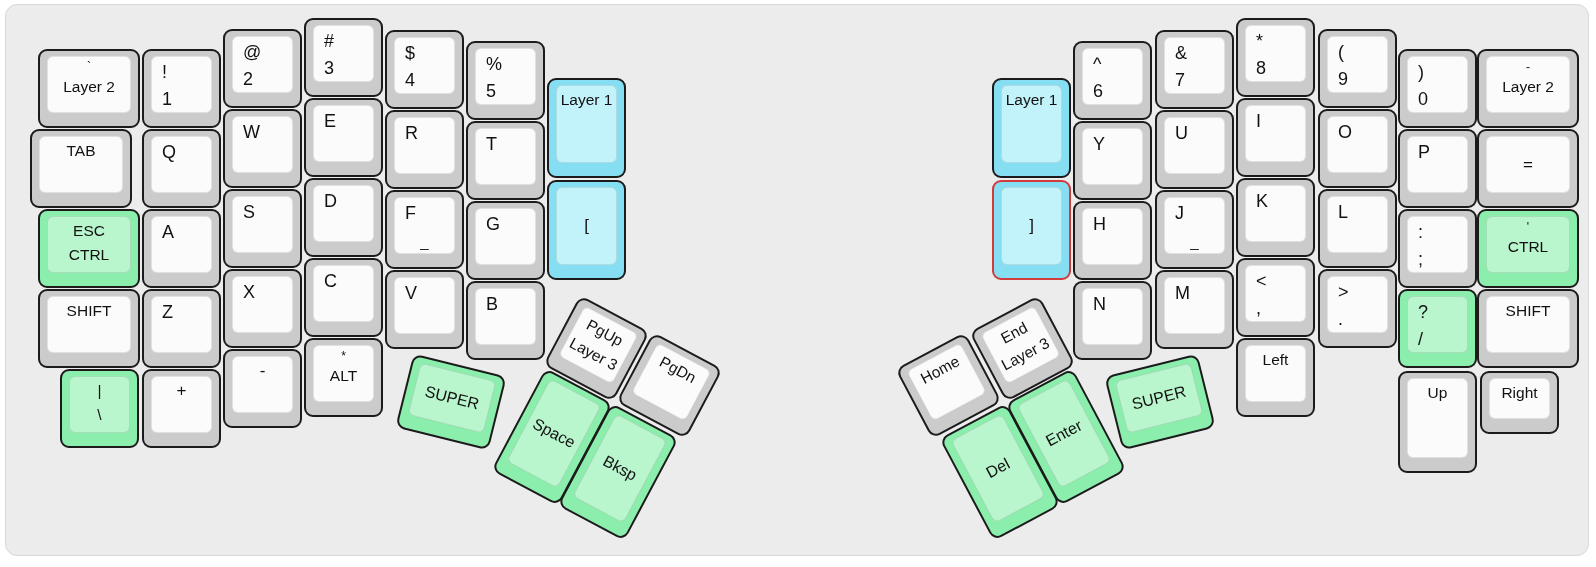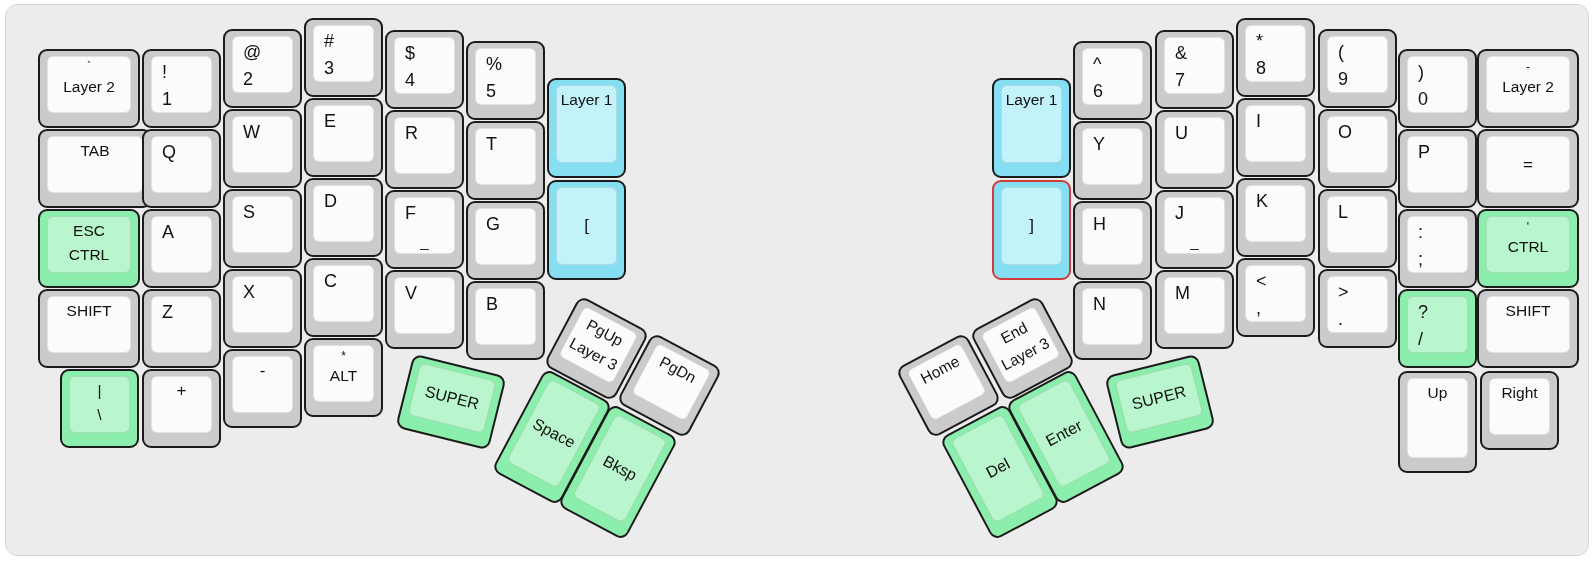--- a/index.html
+++ b/index.html
@@ -58,21 +58,21 @@
 <div class="panel"></div>
 <div id="keys" style="position:absolute;left:0;top:0;width:100%;height:100%">
     <div class="key default" style="left: 38px; top: 49px; width: 102px; height: 79px;">
       <div class="cap">
         <div class="lines center">
           <span class="hint">`</span>
           <span>Layer 2</span>
         </div>
       </div>
     </div>
-    <div class="key default" style="left: 38px; top: 129px; width: 114px; height: 79px;">
+    <div class="key default" style="left: 30px; top: 129px; width: 102px; height: 79px;">
       <div class="cap">
         <div class="lines center">
           <span>TAB</span>
         </div>
       </div>
     </div>
     <div class="key mod" style="left: 38px; top: 209px; width: 102px; height: 79px;">
       <div class="cap">
         <div class="lines center">
           <span>ESC</span>
@@ -409,20 +409,27 @@
       </div>
     </div>
     <div class="key default" style="left: 1236px; top: 258px; width: 79px; height: 79px;">
       <div class="cap">
         <div class="lines left">
           <span>&lt;</span>
           <span>,</span>
         </div>
       </div>
     </div>
+    <div class="key default" style="left: 1236px; top: 338px; width: 79px; height: 79px;">
+      <div class="cap">
+        <div class="lines center">
+          <span>Left</span>
+        </div>
+      </div>
+    </div>
     <div class="key default" style="left: 1318px; top: 29px; width: 79px; height: 79px;">
       <div class="cap">
         <div class="lines left">
           <span>(</span>
           <span>9</span>
         </div>
       </div>
     </div>
     <div class="key default" style="left: 1318px; top: 109px; width: 79px; height: 79px;">
       <div class="cap">
@@ -507,21 +514,21 @@
         </div>
       </div>
     </div>
     <div class="key default" style="left: 1477px; top: 289px; width: 102px; height: 79px;">
       <div class="cap">
         <div class="lines center">
           <span>SHIFT</span>
         </div>
       </div>
     </div>
-    <div class="key default" style="left: 1480px; top: 371px; width: 79px; height: 79px;">
+    <div class="key default" style="left: 1480px; top: 371px; width: 79px; height: 63px;">
       <div class="cap">
         <div class="lines center">
           <span>Right</span>
         </div>
       </div>
     </div>
     <div class="key mod" style="left: 1112px; top: 364px; width: 96px; height: 76px; transform: rotate(-14deg);">
       <div class="cap">
         <div class="lines middle">
           <span>SUPER</span>

